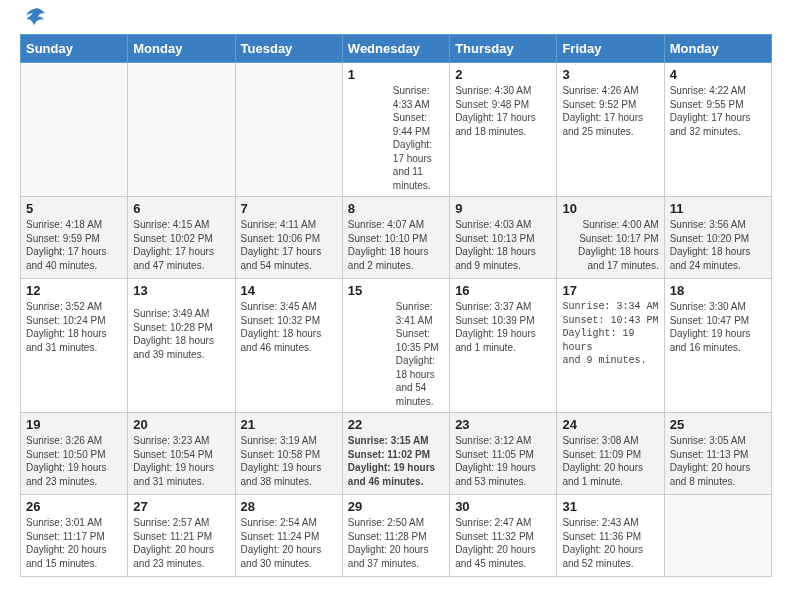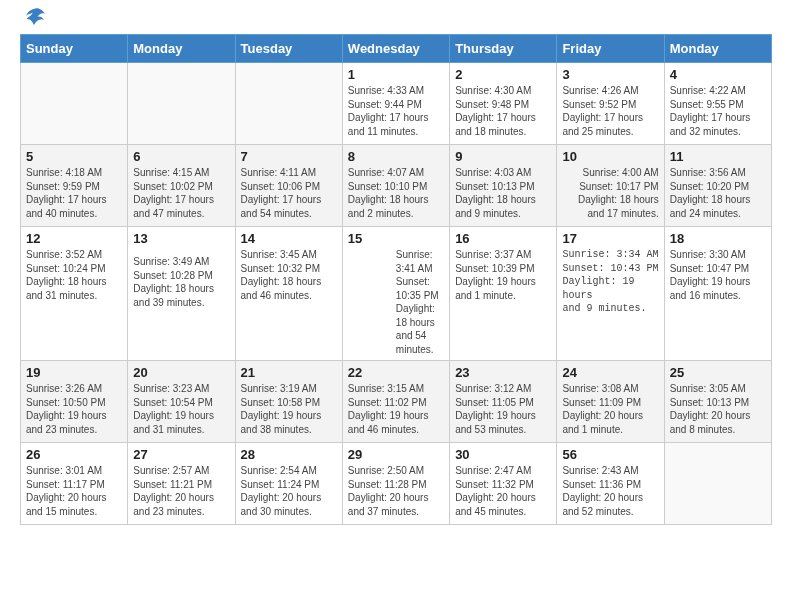--- a/index.html
+++ b/index.html
@@ -116,21 +116,21 @@
         <th>Monday</th>
       </tr>
   </thead>
   <tbody id="calendar-body">
   <tr>
         <td class="empty"></td>
         <td class="empty"></td>
         <td class="empty"></td>
         <td>
           <div class="day-number">1</div>
-          <div class="day-info" style="white-space: pre-line;">Sunrise: 4:33 AM
+          <div class="day-info" style="white-space: pre-line; margin-left: 45px;">Sunrise: 4:33 AM
 Sunset: 9:44 PM
 Daylight: 17 hours
 and 11 minutes.</div>
         </td>
         <td>
           <div class="day-number">2</div>
           <div class="day-info" style="white-space: pre-line;">Sunrise: 4:30 AM
 Sunset: 9:48 PM
 Daylight: 17 hours
 and 18 minutes.</div>
@@ -269,21 +269,21 @@
         </td>
         <td>
           <div class="day-number">21</div>
           <div class="day-info" style="white-space: pre-line;">Sunrise: 3:19 AM
 Sunset: 10:58 PM
 Daylight: 19 hours
 and 38 minutes.</div>
         </td>
         <td>
           <div class="day-number">22</div>
-          <div class="day-info" style="white-space: pre-line;">Sunrise: 3:15 AM
+          <div class="day-info" style="white-space: pre-line; font-weight: bold;">Sunrise: 3:15 AM
 Sunset: 11:02 PM
 Daylight: 19 hours
 and 46 minutes.</div>
         </td>
         <td>
           <div class="day-number">23</div>
           <div class="day-info" style="white-space: pre-line;">Sunrise: 3:12 AM
 Sunset: 11:05 PM
 Daylight: 19 hours
 and 53 minutes.</div>
@@ -291,21 +291,21 @@
         <td>
           <div class="day-number">24</div>
           <div class="day-info" style="white-space: pre-line;">Sunrise: 3:08 AM
 Sunset: 11:09 PM
 Daylight: 20 hours
 and 1 minute.</div>
         </td>
         <td>
           <div class="day-number">25</div>
           <div class="day-info" style="white-space: pre-line;">Sunrise: 3:05 AM
-Sunset: 10:13 PM
+Sunset: 11:13 PM
 Daylight: 20 hours
 and 8 minutes.</div>
         </td>
       </tr>
       <tr>
         <td>
           <div class="day-number">26</div>
           <div class="day-info" style="white-space: pre-line;">Sunrise: 3:01 AM
 Sunset: 11:17 PM
 Daylight: 20 hours
@@ -333,21 +333,21 @@
 and 37 minutes.</div>
         </td>
         <td>
           <div class="day-number">30</div>
           <div class="day-info" style="white-space: pre-line;">Sunrise: 2:47 AM
 Sunset: 11:32 PM
 Daylight: 20 hours
 and 45 minutes.</div>
         </td>
         <td>
-          <div class="day-number">56</div>
+          <div class="day-number">31</div>
           <div class="day-info" style="white-space: pre-line;">Sunrise: 2:43 AM
 Sunset: 11:36 PM
 Daylight: 20 hours
 and 52 minutes.</div>
         </td>
         <td class="empty"></td>
       </tr>
     </tbody>
 </table>
 

